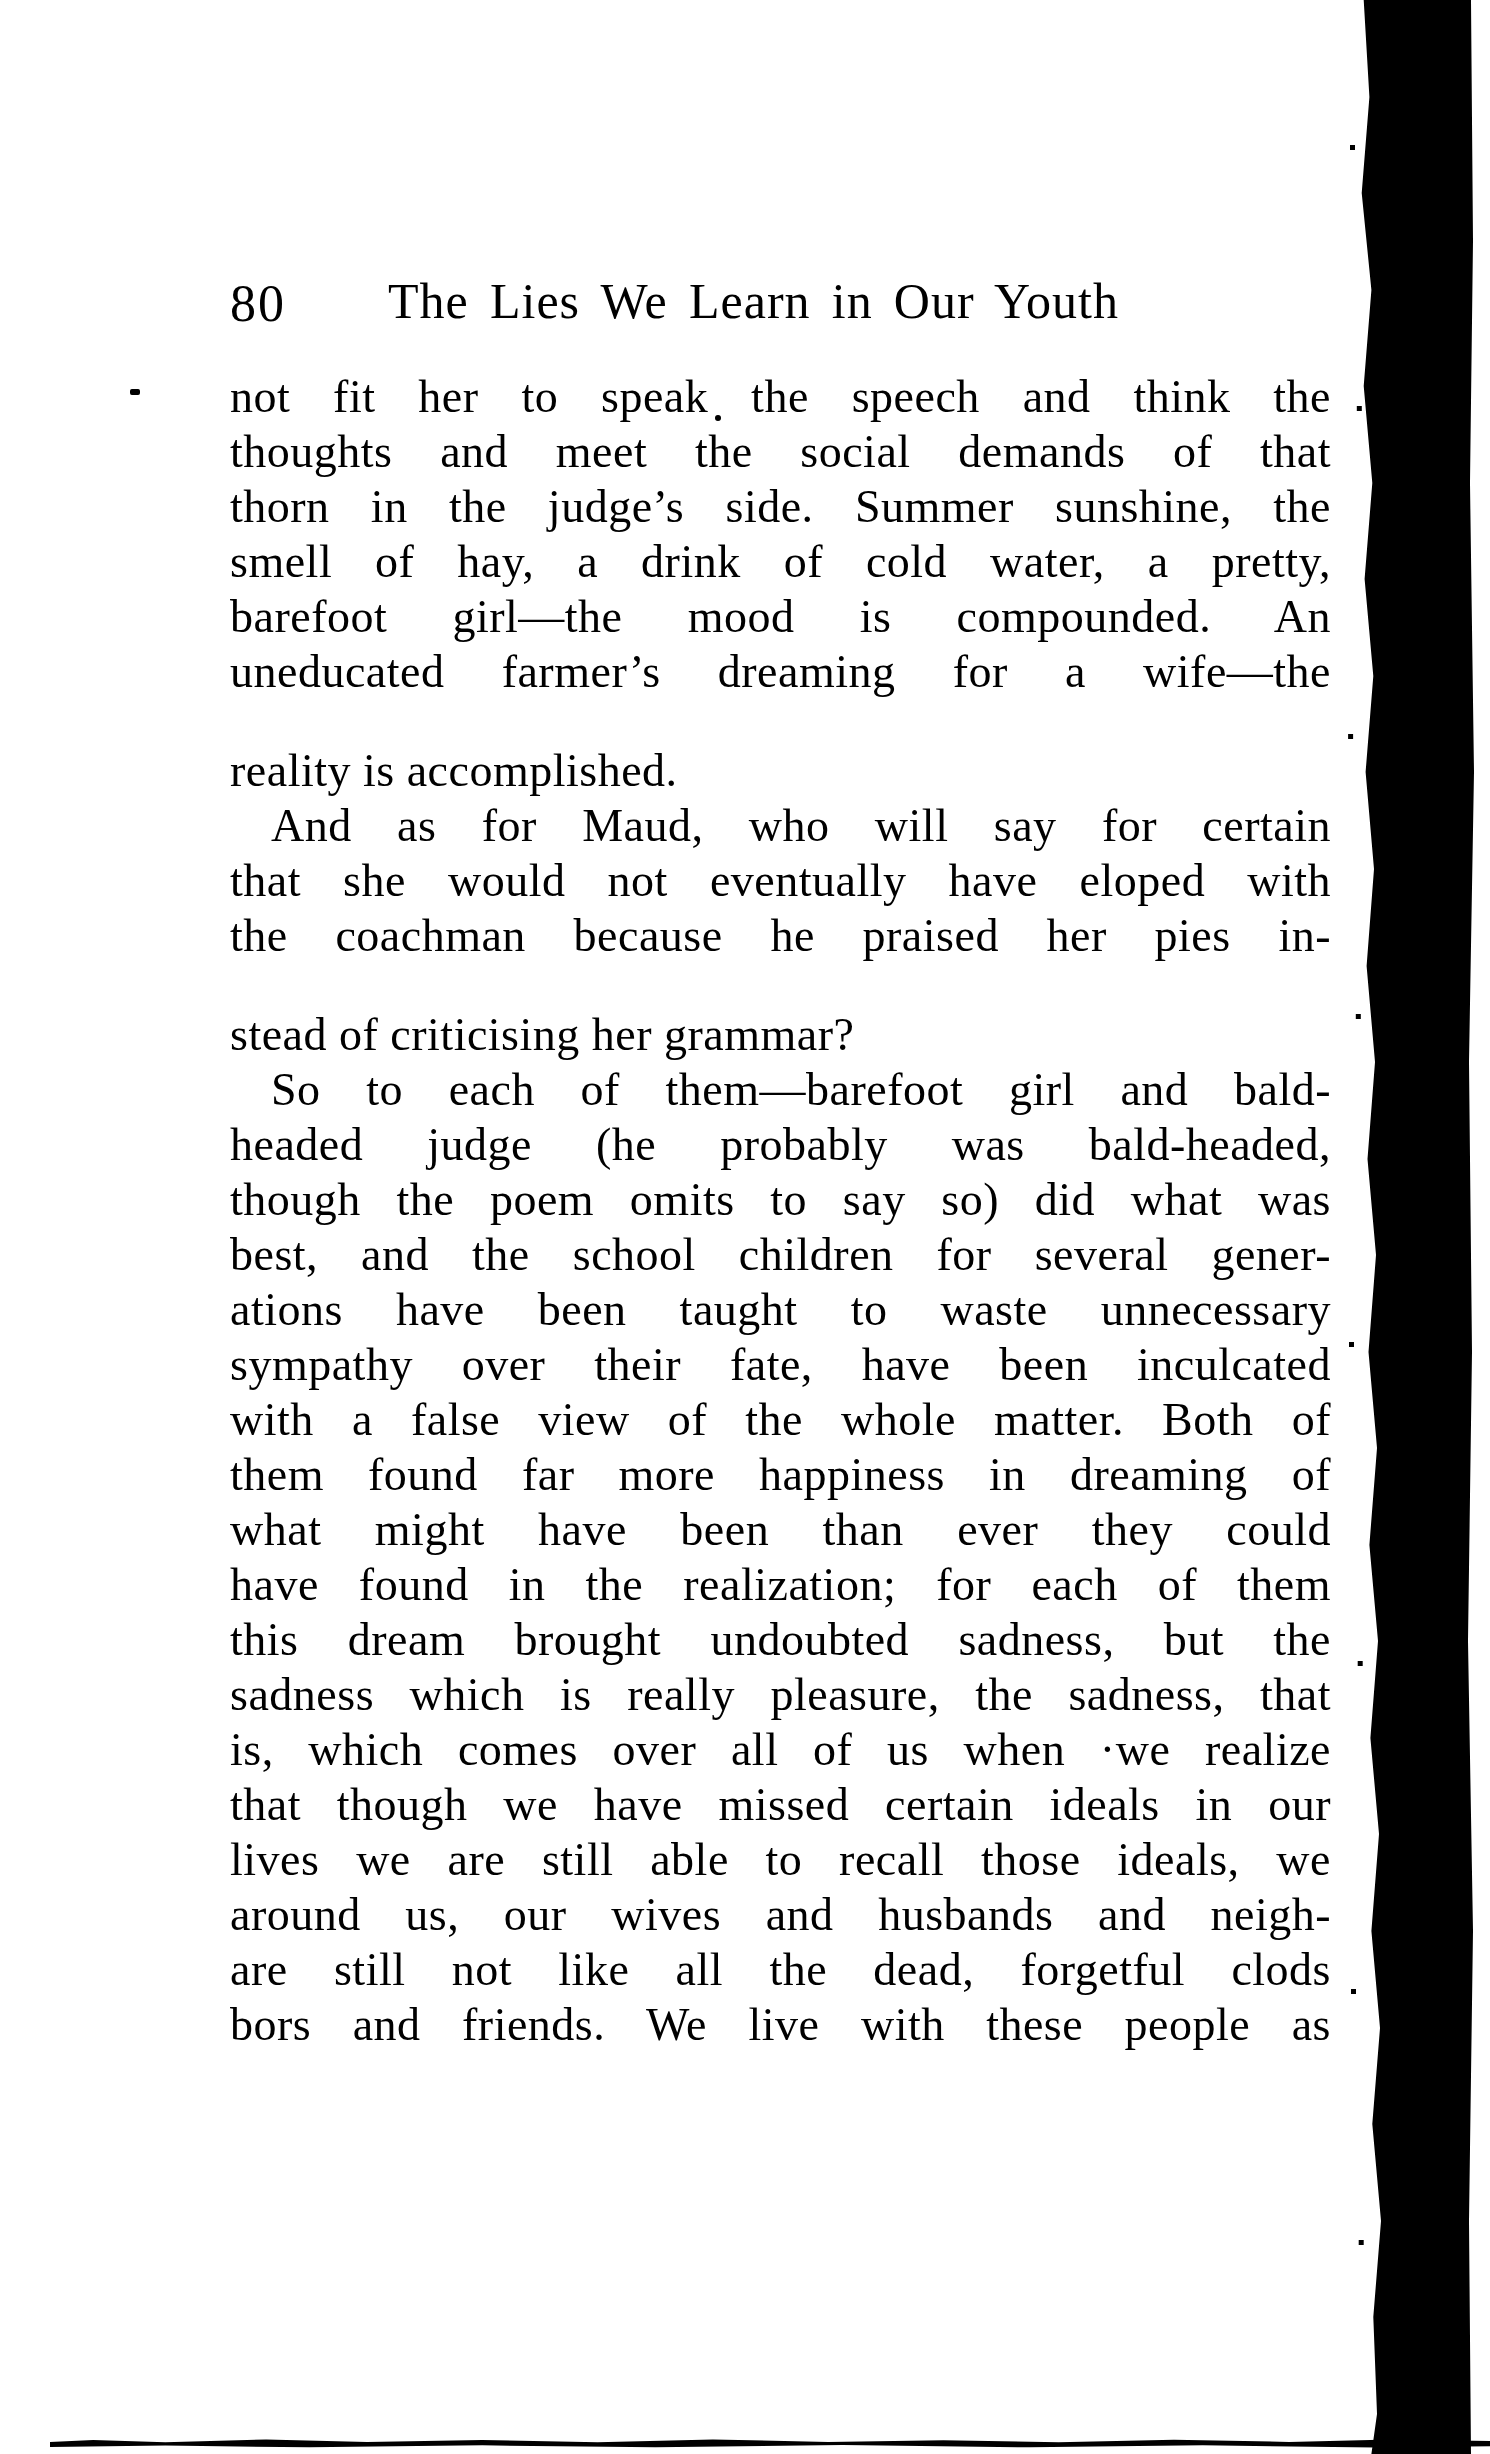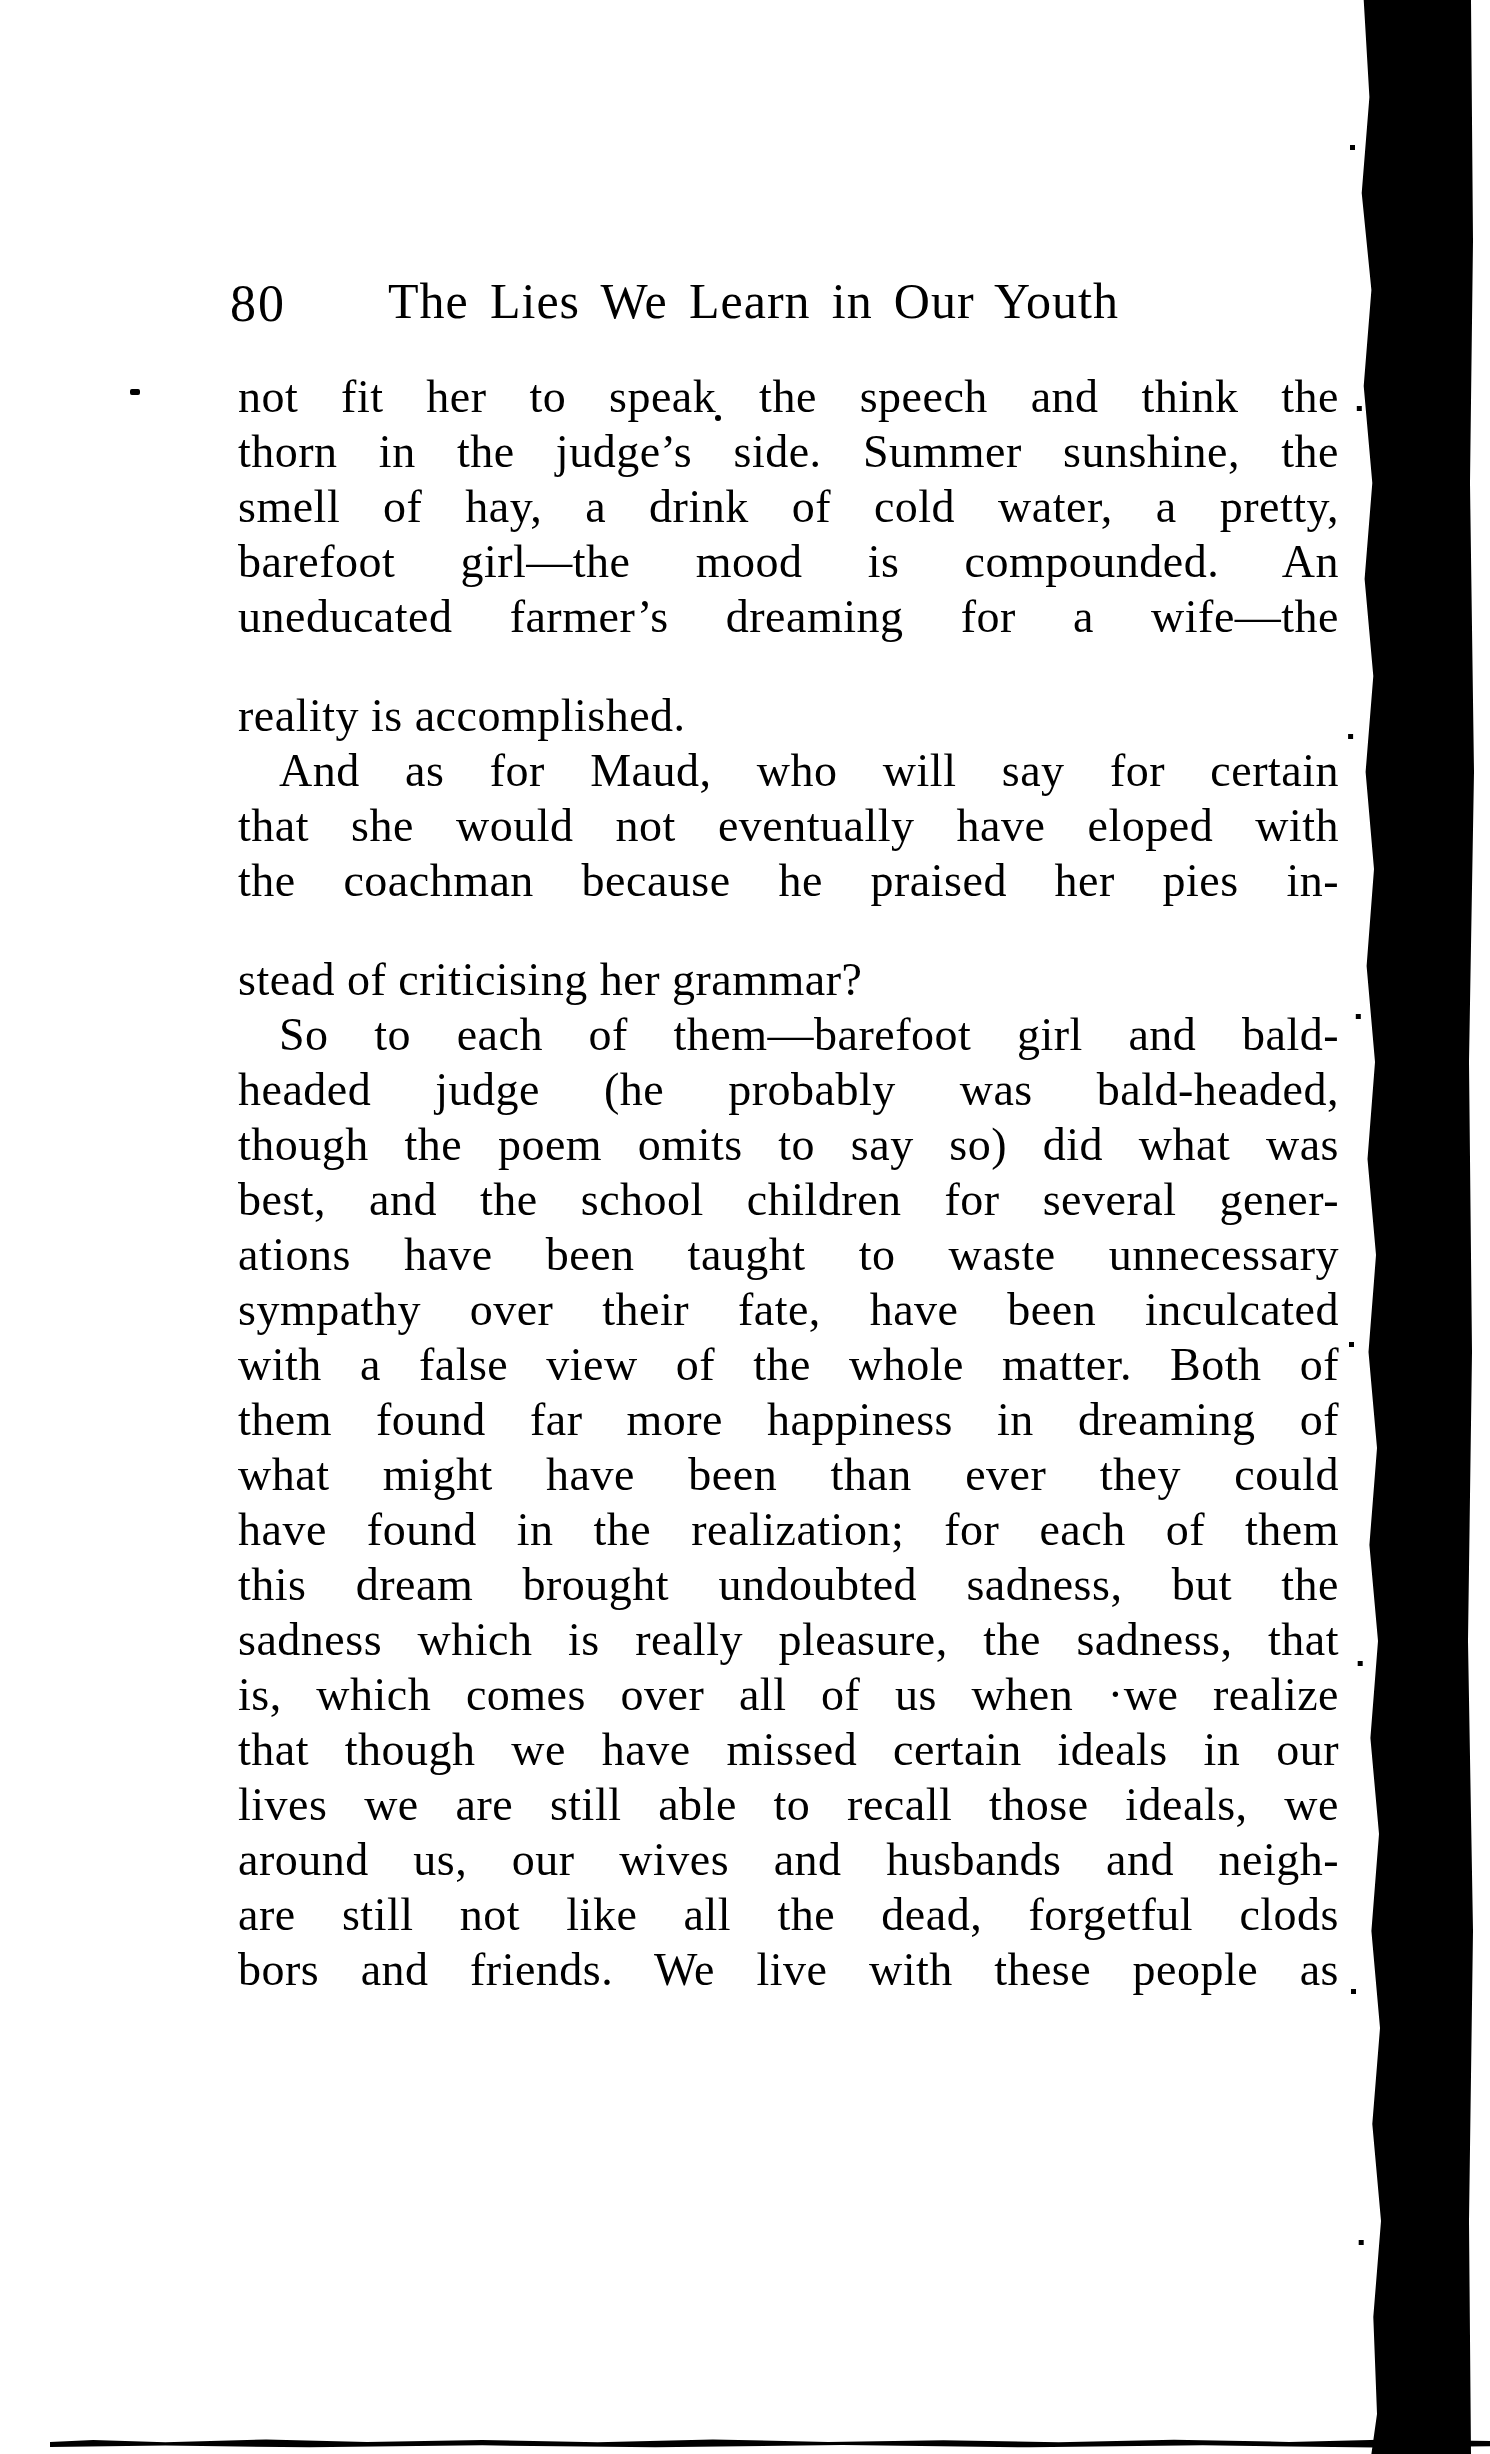--- a/index.html
+++ b/index.html
@@ -36,21 +36,21 @@
     font-size: 50px;
     letter-spacing: 1px;
     word-spacing: 7.7px;
     white-space: nowrap;
   }
 
   
   .bodytext {
     position: absolute;
     top: 369px;
-    left: 238px;
+    left: 230px;
     width: 1101px;
     font-size: 46px;
     line-height: 55px;
     letter-spacing: 0.5px;
   }
   .line {
     text-align: justify;
     text-align-last: justify;
     -moz-text-align-last: justify;
     white-space: normal;
@@ -145,20 +145,21 @@
   <div class="speck-a"></div>
   <div class="speck-b"></div>
 
   <header class="header">
     <span class="pagenum">80</span>
     <span class="running-title">The Lies We Learn in Our Youth</span>
   </header>
 
   <main class="bodytext">
     <div class="line">not fit her to speak the speech and think the</div>
+    <div class="line">thoughts and meet the social demands of that</div>
     <div class="line">thorn in the judge’s side.  Summer sunshine, the</div>
     <div class="line">smell of hay, a drink of cold water, a pretty,</div>
     <div class="line">barefoot girl—the mood is compounded.  An</div>
     <div class="line">uneducated farmer’s dreaming for a wife—the</div>
     <div class="line end">reality is accomplished.</div>
     <div class="line indent">And as for Maud, who will say for certain</div>
     <div class="line">that she would not eventually have eloped with</div>
     <div class="line">the coachman because he praised her pies in-</div>
     <div class="line end">stead of criticising her grammar?</div>
     <div class="line indent">So to each of them—barefoot girl and bald-</div>

